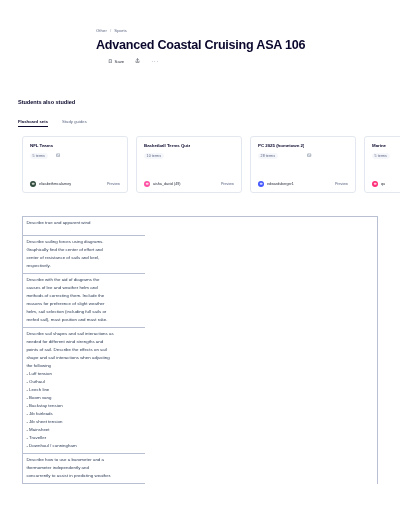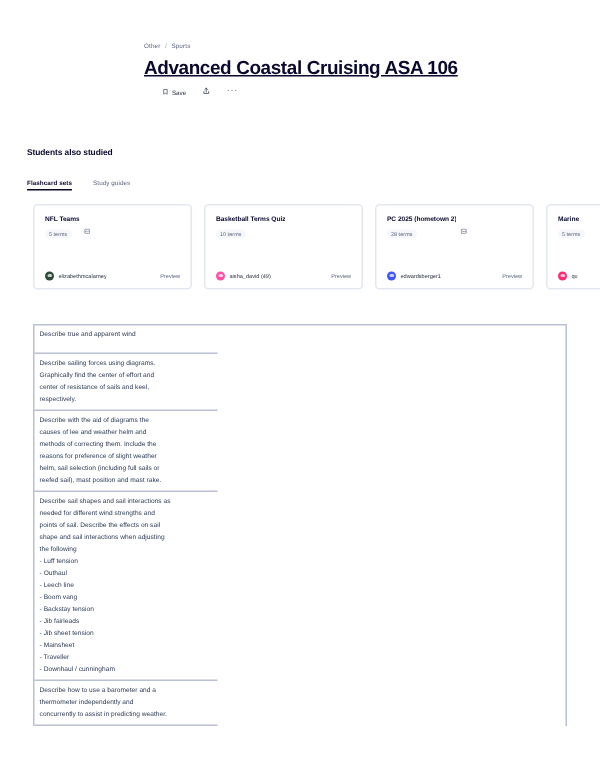--- a/index.html
+++ b/index.html
@@ -41,21 +41,20 @@
   .breadcrumb-sep { color: #939bb4; }
 
   .page-title {
     font-size: 12.6px;
     font-weight: 700;
     letter-spacing: -0.25px;
     color: #0a092d;
     line-height: 1.15;
     margin-bottom: 6px;
     white-space: nowrap;
-    text-decoration: underline;
   }
 
   .title-actions {
     display: flex;
     align-items: center;
     gap: 11px;
     padding-left: 12px;
   }
   .action {
     display: flex;

